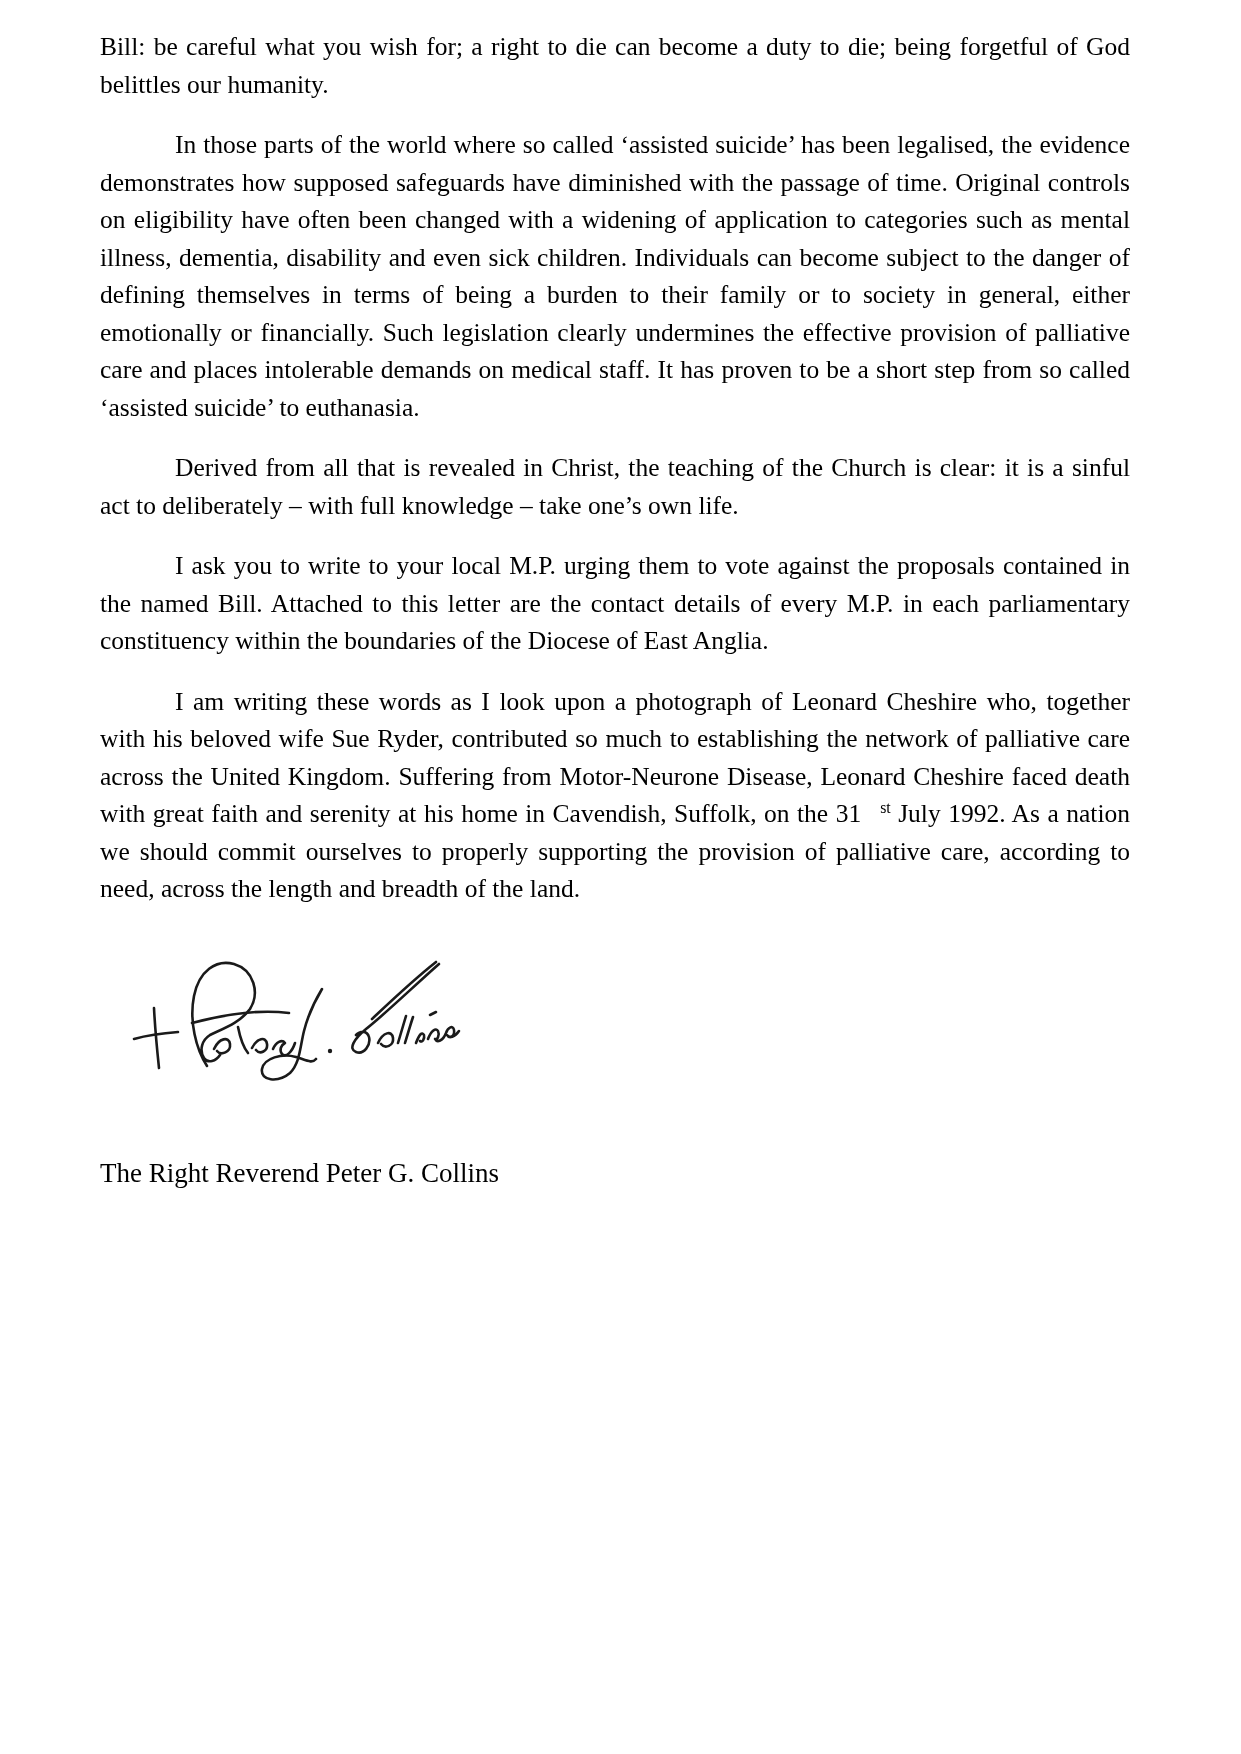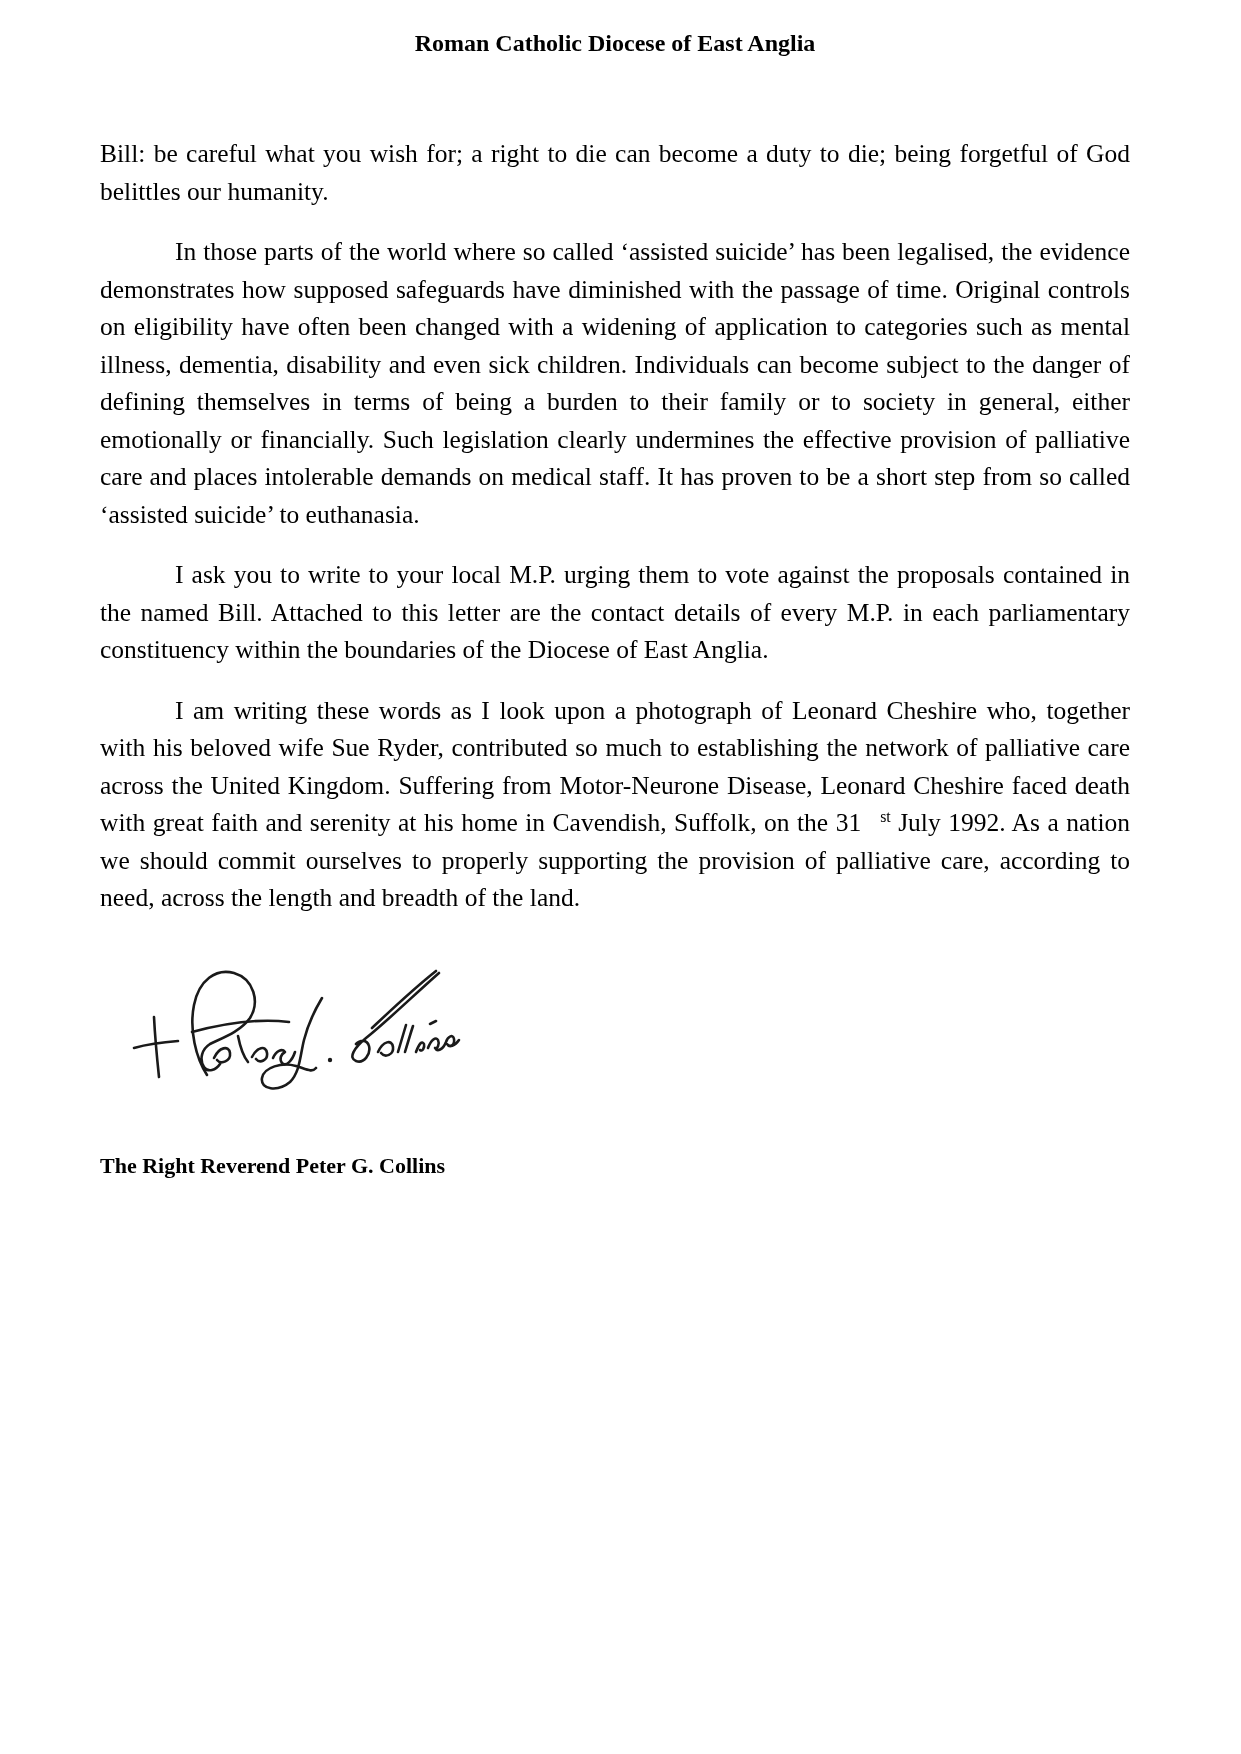--- a/index.html
+++ b/index.html
@@ -50,35 +50,36 @@
   }
   .signature {
     margin: 14px 0 0 -8px;
     width: 430px;
     height: 205px;
   }
   .signature svg {
     display: block;
   }
   .signer-block {
-    font-weight: bold;
-    font-size: 22px;
+    margin-top: 16px;
+    font-weight: normal;
+    font-size: 27px;
     line-height: 42px;
   }
 </style>
 </head>
 <body>
 
 <div class="page">
 
-  <div class="doc-header">Roman Catholic Diocese of East Anglia</div>
 
   <div class="letter-body" id="letter-body">
       <p class="para"><span>Bill: be careful what you wish for; a right to die can become a duty to die; being forgetful of God belittles our humanity.</span></p>
       <p class="para indent"><span>In those parts of the world where so called ‘assisted suicide’ has been legalised, the evidence demonstrates how supposed safeguards have diminished with the passage of time. Original controls on eligibility have often been changed with a widening of application to categories such as mental illness, dementia, disability and even sick children. Individuals can become subject to the danger of defining themselves in terms of being a burden to their family or to society in general, either emotionally or financially. Such legislation clearly undermines the effective provision of palliative care and places intolerable demands on medical staff. It has proven to be a short step from so called ‘assisted suicide’ to euthanasia.</span></p>
+      <p class="para indent"><span>Derived from all that is revealed in Christ, the teaching of the Church is clear: it is a sinful act to deliberately – with full knowledge – take one’s own life.</span></p>
       <p class="para indent"><span>I ask you to write to your local M.P. urging them to vote against the proposals contained in the named Bill. Attached to this letter are the contact details of every M.P. in each parliamentary constituency within the boundaries of the Diocese of East Anglia.</span></p>
       <p class="para indent"><span>I am writing these words as I look upon a photograph of Leonard Cheshire who, together with his beloved wife Sue Ryder, contributed so much to establishing the network of palliative care across the United Kingdom. Suffering from Motor-Neurone Disease, Leonard Cheshire faced death with great faith and serenity at his home in Cavendish, Suffolk, on the 31</span><sup>st</sup><span> July 1992. As a nation we should commit ourselves to properly supporting the provision of palliative care, according to need, across the length and breadth of the land.</span></p>
     </div>
 
 
   <div class="signature">
     <svg width="430" height="205" viewBox="0 0 430 205" role="img" fill="none" stroke="#1a1a1a" stroke-width="2.6" stroke-linecap="round" stroke-linejoin="round" aria-label="+ Peter G. Collins">
 
       <path d="M 62,77 C 63,97 65,118 67,137"></path>
       <path d="M 42,108 C 56,104 72,102 86,101"></path>

